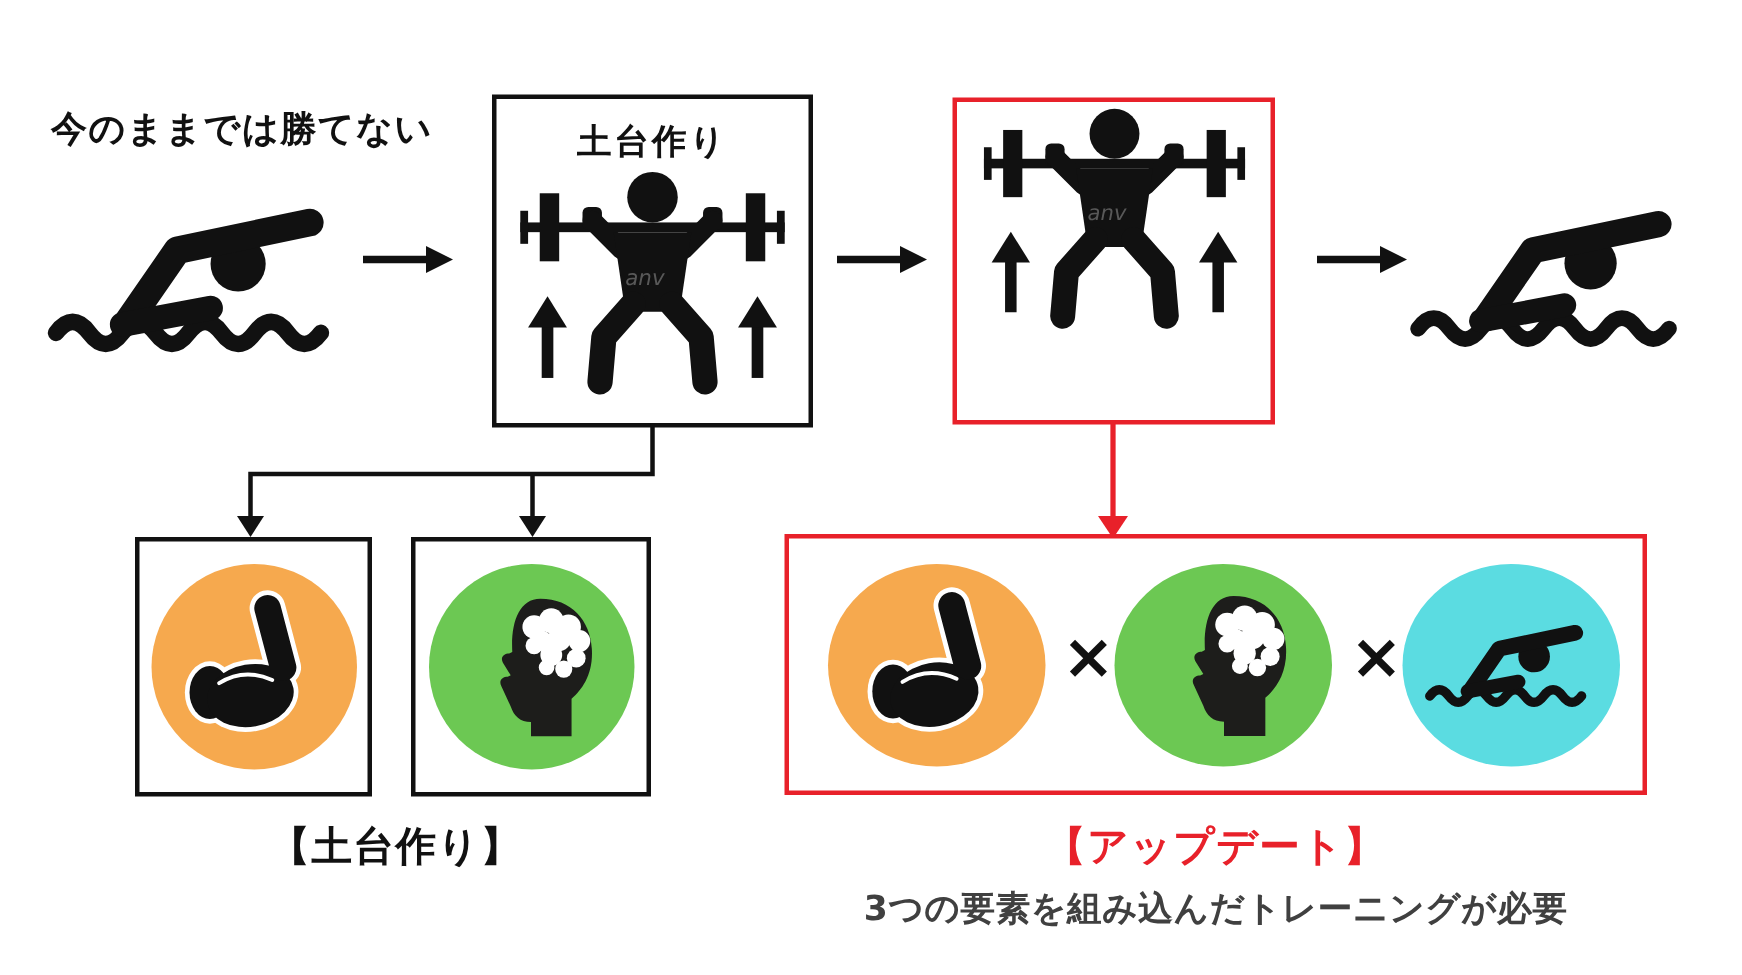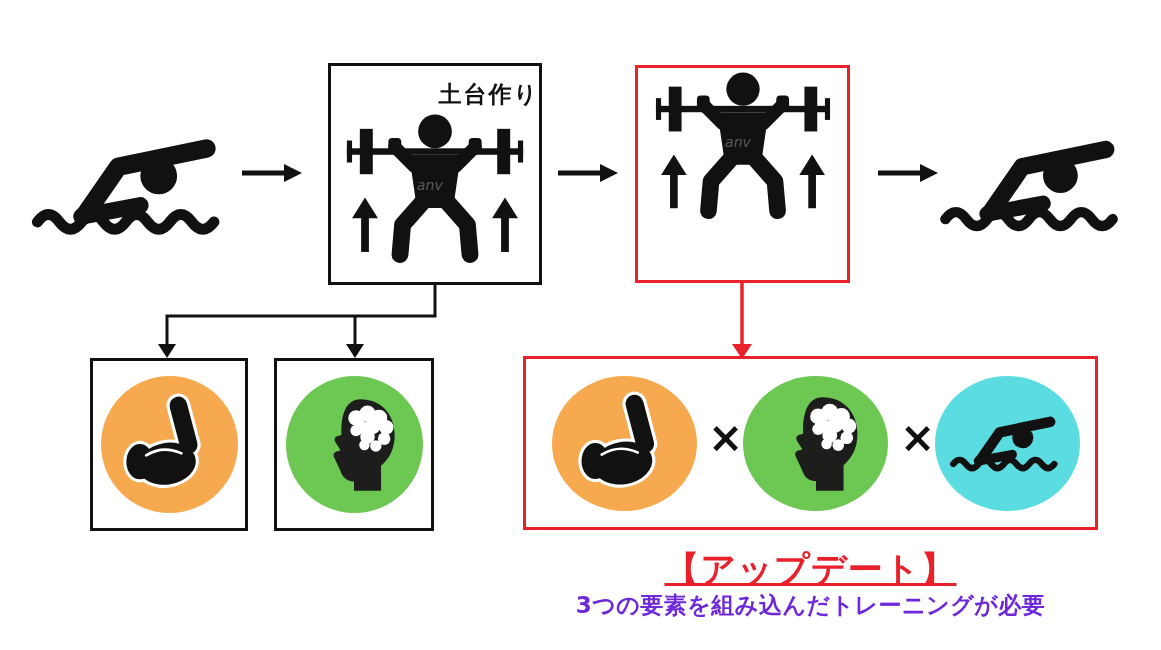--- a/index.html
+++ b/index.html
@@ -11,21 +11,21 @@
   
   .intro-label{left:34px;top:70px;font-size:24px;font-weight:bold;letter-spacing:1px;white-space:nowrap;}
   .swimmer-start{left:30px;top:130px;}
   .swimmer-goal{left:938px;top:132px;}
   .flow-arrow-1{left:240px;top:162px;}
   .flow-arrow-2{left:556px;top:162px;}
   .flow-arrow-3{left:876px;top:162px;}
   .flow-box{background:#fff;text-align:center;}
   .foundation-box{left:328px;top:63px;width:208px;height:216px;border:3px solid #111;}
   .update-box{left:635px;top:65px;width:209px;height:212px;border:3px solid #E8212A;}
-  .flow-box .box-title{margin-top:13px;font-size:23px;font-weight:bold;letter-spacing:2px;text-align:right;}
+  .flow-box .box-title{margin-top:13px;font-size:23px;font-weight:bold;letter-spacing:2px;}
   .flow-box .box-icon{margin-top:2px;}
   
   .connector-layer{left:0;top:0;pointer-events:none;}
   
   .detail-box{background:#fff;border:3px solid #111;display:flex;align-items:center;justify-content:center;}
   .muscle-box{left:90px;top:358px;width:152px;height:167px;}
   .brain-box{left:274px;top:358px;width:154px;height:167px;}
   .circle{border-radius:50%;display:flex;align-items:center;justify-content:center;}
   .circle.orange{background:#F6A94E;}
   .circle.green{background:#6CC853;}
@@ -36,28 +36,29 @@
   .ellipse.e1{left:26px;background:#F6A94E;}
   .ellipse.e2{left:217px;background:#6CC853;}
   .ellipse.e3{left:409px;background:#5BDCE1;}
   .multiply{position:absolute;top:58px;font-size:42px;font-weight:900;color:#111;line-height:1;}
   .multiply.m1{left:182px;}
   .multiply.m2{left:374px;}
   
   .caption{text-align:center;white-space:nowrap;}
   .foundation-heading{left:92px;top:546px;width:344px;font-size:27px;font-weight:bold;letter-spacing:1px;}
   .foundation-desc{left:54px;top:588px;width:420px;font-size:23px;font-weight:bold;letter-spacing:1px;}
-  .update-heading{left:523px;top:546px;width:575px;font-size:35px;font-weight:bold;color:#E8212A;letter-spacing:1px;text-decoration:underline;}
-  .update-desc{left:523px;top:590px;width:575px;font-size:23px;font-weight:bold;color:#6d28d9;letter-spacing:0.5px;}
+  .update-heading{left:523px;top:546px;width:575px;font-size:27px;font-weight:bold;color:#E8212A;letter-spacing:1px;}
+  .update-desc{left:523px;top:590px;width:575px;font-size:23px;font-weight:bold;color:#404040;letter-spacing:0.5px;}
 </style>
 </head>
 <body>
 
 <div id="canvas">
 
+  <div class="abs intro-label">今のままでは勝てない</div>
 
   <div class="abs swimmer-start">
     <svg width="206" height="114" viewBox="0 0 112 62">
       <path d="M4,50 Q10,42 16,50 T28,50 T40,50 T52,50 T64,50 T76,50 T88,50 T100,50" fill="none" stroke="#111" stroke-width="6" stroke-linecap="round"></path>
       <circle cx="70" cy="25" r="10" fill="#111"></circle>
       <path d="M30,46 L48,20 L96,10" fill="none" stroke="#111" stroke-width="10" stroke-linecap="round" stroke-linejoin="round"></path>
       <path d="M28,47 L60,41" fill="none" stroke="#111" stroke-width="9" stroke-linecap="round"></path>
     </svg>
   </div>
 
@@ -209,16 +210,17 @@
     <div class="ellipse e3">
       <svg width="118" height="66" viewBox="0 0 112 62">
         <path d="M4,50 Q10,42 16,50 T28,50 T40,50 T52,50 T64,50 T76,50 T88,50 T100,50" fill="none" stroke="#111" stroke-width="6" stroke-linecap="round"></path>
         <circle cx="70" cy="25" r="10" fill="#111"></circle>
         <path d="M30,46 L48,20 L96,10" fill="none" stroke="#111" stroke-width="10" stroke-linecap="round" stroke-linejoin="round"></path>
         <path d="M28,47 L60,41" fill="none" stroke="#111" stroke-width="9" stroke-linecap="round"></path>
       </svg>
     </div>
   </div>
 
+  <div class="abs caption foundation-heading">【土台作り】</div>
   <div class="abs caption update-heading">【アップデート】</div>
   <div class="abs caption update-desc">3つの要素を組み込んだトレーニングが必要</div>
 
 </div>
 
 </body></html>

